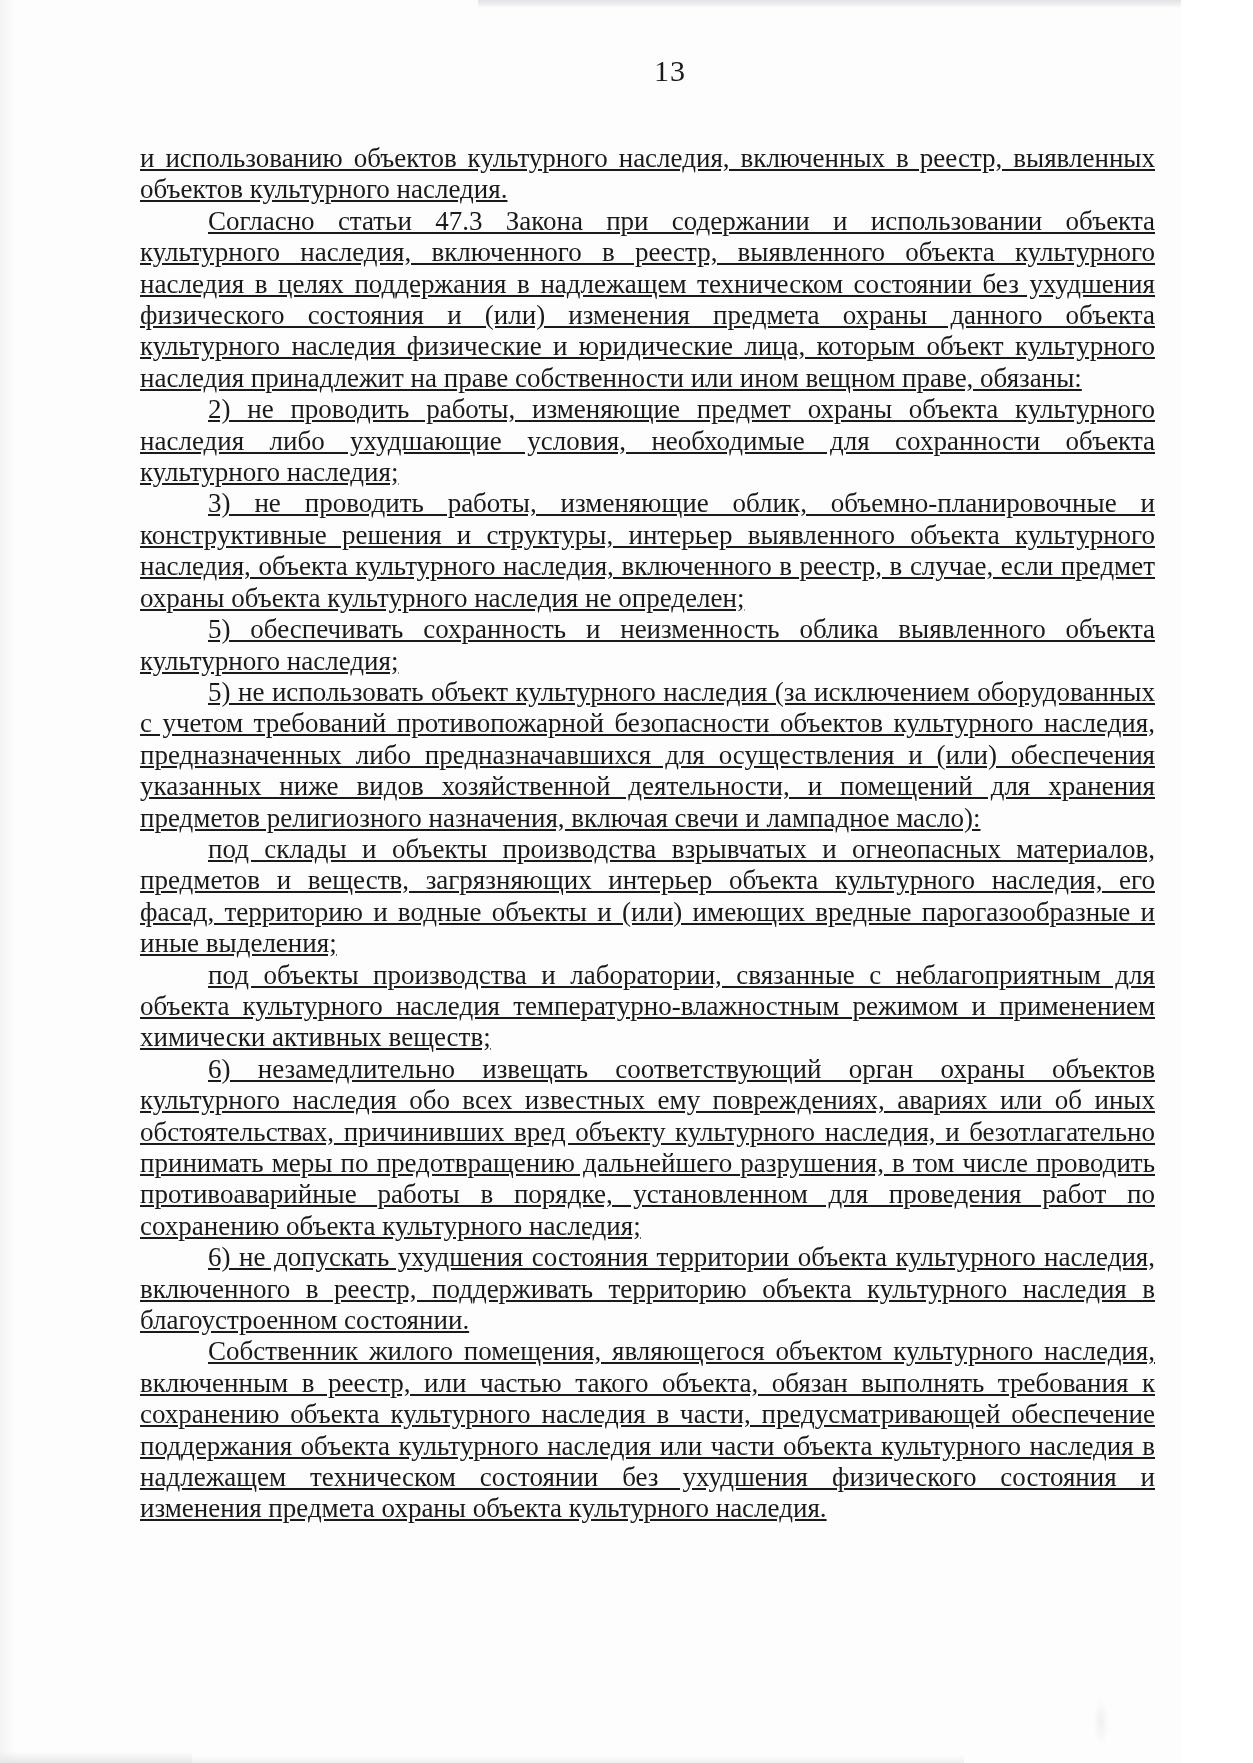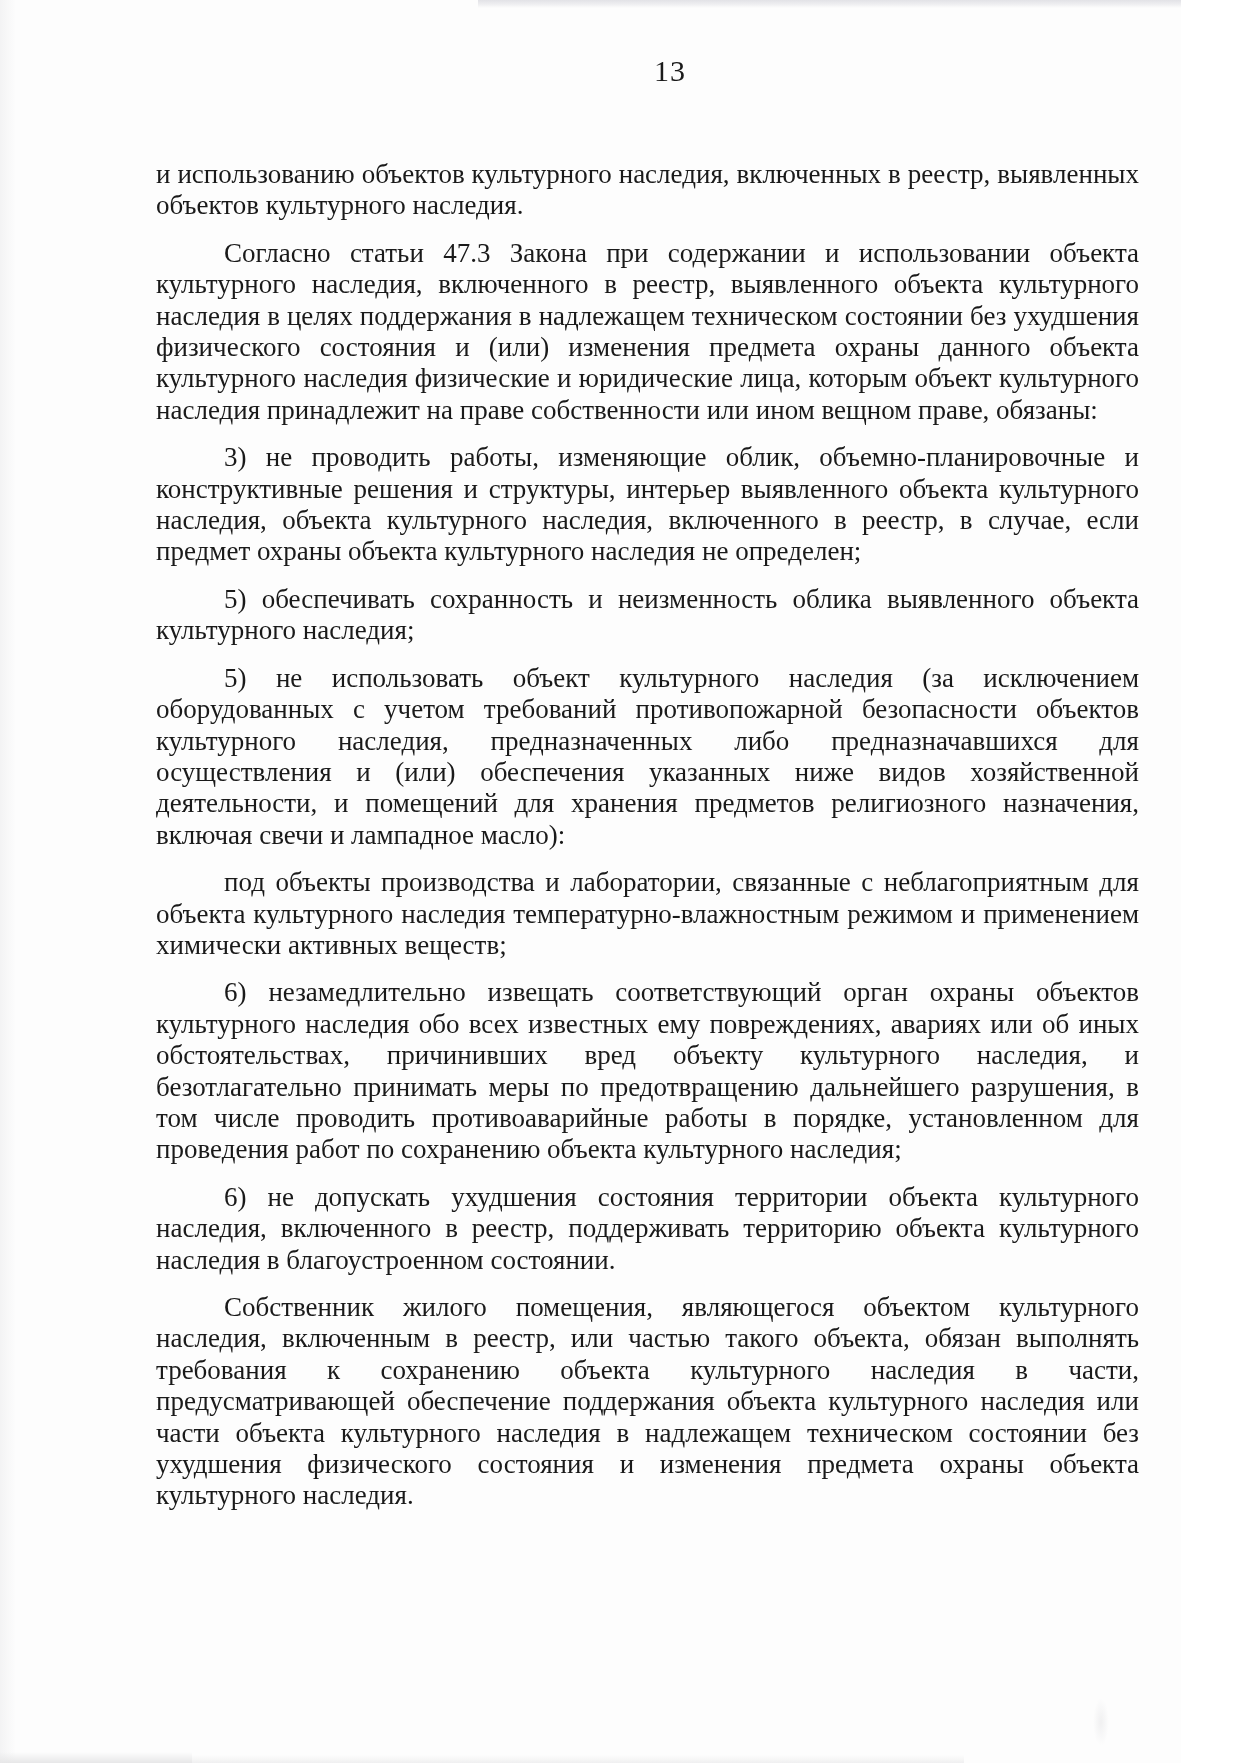--- a/index.html
+++ b/index.html
@@ -46,41 +46,43 @@
   }
   .body-text {
     position: absolute;
     top: 143px;
     left: 140px;
     width: 1015px;
     font-size: 27px;
     line-height: 31.4px;
     text-align: justify;
   }
-  .para { margin: 16px; text-indent: 68px; }
+  .para { margin: 0; text-indent: 68px; text-decoration: underline; }
   .para.no-indent { text-indent: 0; }
 </style>
 </head>
 <body>
 
 <div class="screen" style="--ink: #1a1a1a; --paper: #fdfdfd;">
 
   <div class="artifact artifact-top"></div>
   <div class="artifact artifact-left"></div>
   <div class="artifact artifact-bottom-1"></div>
   <div class="artifact artifact-bottom-2"></div>
   <div class="artifact artifact-streak"></div>
 
   <div class="page-number">13</div>
 
   <div class="body-text">
     <p class="para no-indent">и использованию объектов культурного наследия, включенных в реестр, выявленных объектов культурного наследия.</p>
     <p class="para">Согласно статьи 47.3 Закона при содержании и использовании объекта культурного наследия, включенного в реестр, выявленного объекта культурного наследия в целях поддержания в надлежащем техническом состоянии без ухудшения физического состояния и (или) изменения предмета охраны данного объекта культурного наследия физические и юридические лица, которым объект культурного наследия принадлежит на праве собственности или ином вещном праве, обязаны:</p>
+    <p class="para">2) не проводить работы, изменяющие предмет охраны объекта культурного наследия либо ухудшающие условия, необходимые для сохранности объекта культурного наследия;</p>
     <p class="para">3) не проводить работы, изменяющие облик, объемно-планировочные и конструктивные решения и структуры, интерьер выявленного объекта культурного наследия, объекта культурного наследия, включенного в реестр, в случае, если предмет охраны объекта культурного наследия не определен;</p>
     <p class="para">5) обеспечивать сохранность и неизменность облика выявленного объекта культурного наследия;</p>
     <p class="para">5) не использовать объект культурного наследия (за исключением оборудованных с учетом требований противопожарной безопасности объектов культурного наследия, предназначенных либо предназначавшихся для осуществления и (или) обеспечения указанных ниже видов хозяйственной деятельности, и помещений для хранения предметов религиозного назначения, включая свечи и лампадное масло):</p>
+    <p class="para">под склады и объекты производства взрывчатых и огнеопасных материалов, предметов и веществ, загрязняющих интерьер объекта культурного наследия, его фасад, территорию и водные объекты и (или) имеющих вредные парогазообразные и иные выделения;</p>
     <p class="para">под объекты производства и лаборатории, связанные с неблагоприятным для объекта культурного наследия температурно-влажностным режимом и применением химически активных веществ;</p>
     <p class="para">6) незамедлительно извещать соответствующий орган охраны объектов культурного наследия обо всех известных ему повреждениях, авариях или об иных обстоятельствах, причинивших вред объекту культурного наследия, и безотлагательно принимать меры по предотвращению дальнейшего разрушения, в том числе проводить противоаварийные работы в порядке, установленном для проведения работ по сохранению объекта культурного наследия;</p>
     <p class="para">6) не допускать ухудшения состояния территории объекта культурного наследия, включенного в реестр, поддерживать территорию объекта культурного наследия в благоустроенном состоянии.</p>
     <p class="para">Собственник жилого помещения, являющегося объектом культурного наследия, включенным в реестр, или частью такого объекта, обязан выполнять требования к сохранению объекта культурного наследия в части, предусматривающей обеспечение поддержания объекта культурного наследия или части объекта культурного наследия в надлежащем техническом состоянии без ухудшения физического состояния и изменения предмета охраны объекта культурного наследия.</p>
   </div>
 
 </div>
 
 </body></html>

